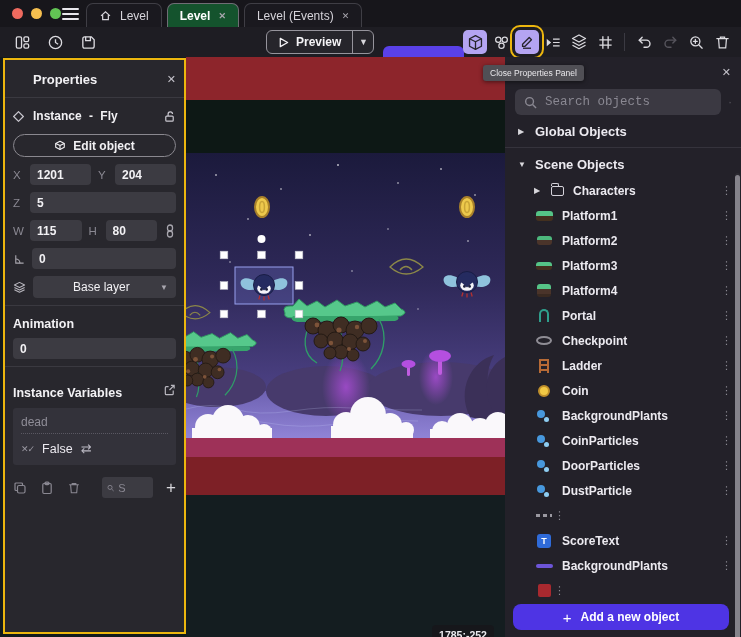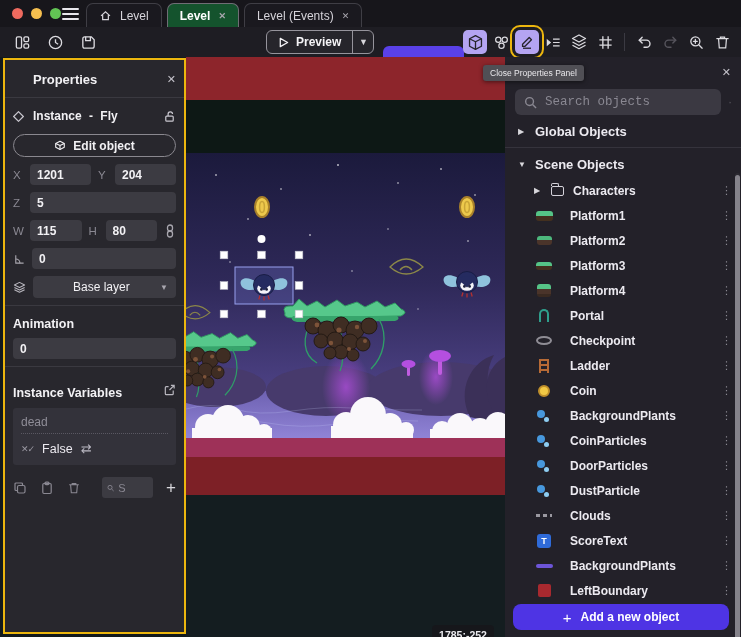--- a/index.html
+++ b/index.html
@@ -81,21 +81,21 @@
   .obj-search { flex:1; height:26px; background:#3b3942; border-radius:6px; display:flex; align-items:center; gap:8px; padding:0 9px; }
   .obj-search input { flex:1; background:transparent; border:none; outline:none; color:#a3a3a3; font-size:12.5px; font-family:Liberation Mono, monospace; min-width:0; }
   .obj-search input::placeholder, .mini-search input::placeholder { color:#8a8892; }
   .group-row { display:flex; align-items:center; gap:9px; height:27px; padding-left:13px; margin-top:3px; cursor:pointer; }
   .group-row .glabel { font-size:13px; font-weight:bold; }
   .caret { font-size:8px; color:#d8d7dc; width:8px; }
   .obj-divider { border:none; border-top:1px solid #35333c; margin:2px 0 0 0; }
   .folder-row { display:flex; align-items:center; height:25px; padding-left:29px; gap:9px; cursor:pointer; }
   .obj-row { display:flex; align-items:center; height:25px; padding-left:29px; cursor:pointer; }
   .thumb-box { width:20px; display:flex; justify-content:center; flex:0 0 auto; }
-  .obj-label, .folder-label { font-size:12px; font-weight:600; color:#eceaf0; margin-left:16px; flex:1; white-space:nowrap; overflow:hidden; }
+  .obj-label, .folder-label { font-size:12px; font-weight:600; color:#eceaf0; margin-left:8px; flex:1; white-space:nowrap; overflow:hidden; }
   .kebab { color:#8a8892; font-size:11px; margin-right:9px; cursor:pointer; letter-spacing:0; }
   .btn-add { position:absolute; left:8px; right:12px; bottom:7px; height:26px; background:#4e34e4; border:none; border-radius:8px; color:#fff; font-size:12px; font-weight:bold; display:flex; align-items:center; justify-content:center; gap:9px; cursor:pointer; z-index:5; }
   .btn-add .plus { font-size:15px; font-weight:normal; }
   .scrollbar { position:absolute; right:1px; top:116px; width:5px; height:480px; background:rgba(255,255,255,.04); border-radius:3px; }
   .scrollbar .sthumb { position:absolute; left:0; top:2px; width:5px; height:468px; background:#85838b; border-radius:3px; }
 
   
   .thumb { display:block; }
   .t-platform1 { width:17px; height:10px; border-radius:3px; background:linear-gradient(180deg,#55c487 0 5px,#43301f 5px); }
   .t-platform2 { width:15px; height:9px;  border-radius:3px; background:linear-gradient(180deg,#4db87d 0 4px,#4a342a 4px); }
@@ -666,21 +666,20 @@
               <span class="thumb t-particles"></span>
             </span>
     <span class="obj-label">DustParticle</span>
     <span class="kebab">⋮</span>
   </div>
 
   <div class="obj-row">
     <span class="thumb-box">
               <span class="thumb t-clouds"></span>
             </span>
-    <span class="obj-label">Clouds</span>
     <span class="kebab">⋮</span>
   </div>
 
   <div class="obj-row">
     <span class="thumb-box">
               <span class="thumb t-scoretext"></span>
             </span>
     <span class="obj-label">ScoreText</span>
     <span class="kebab">⋮</span>
   </div>
@@ -690,21 +689,20 @@
               <span class="thumb t-bgplants"></span>
             </span>
     <span class="obj-label">BackgroundPlants</span>
     <span class="kebab">⋮</span>
   </div>
 
   <div class="obj-row">
     <span class="thumb-box">
               <span class="thumb t-boundary"></span>
             </span>
-    <span class="obj-label">LeftBoundary</span>
     <span class="kebab">⋮</span>
   </div>
 
   <div class="obj-row">
     <span class="thumb-box">
               <span class="thumb t-boundary"></span>
             </span>
     <span class="obj-label">RightBoundary</span>
     <span class="kebab">⋮</span>
   </div>

